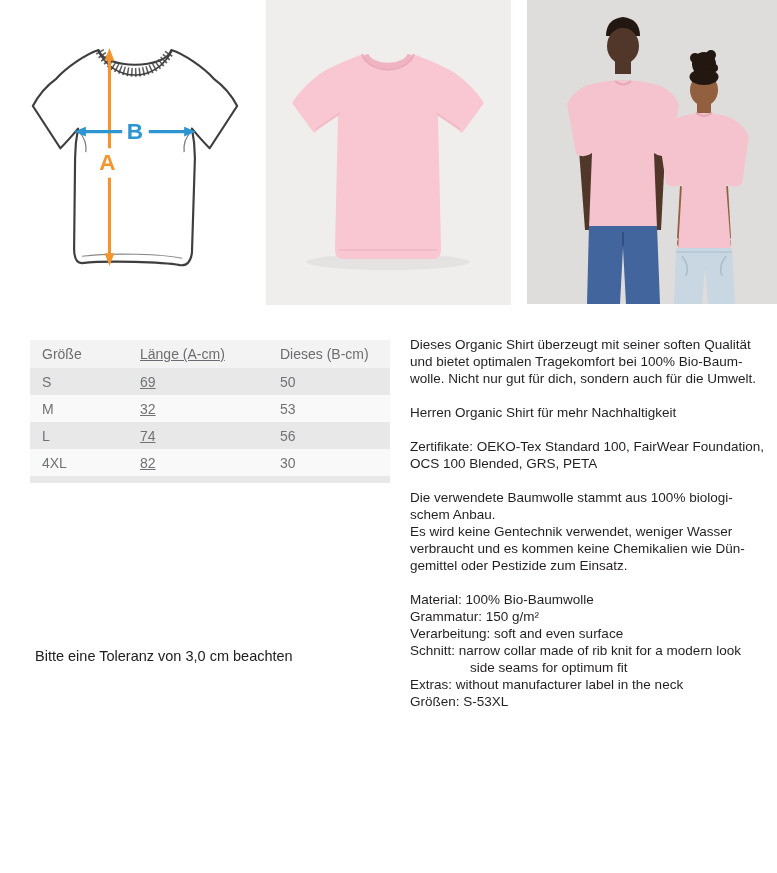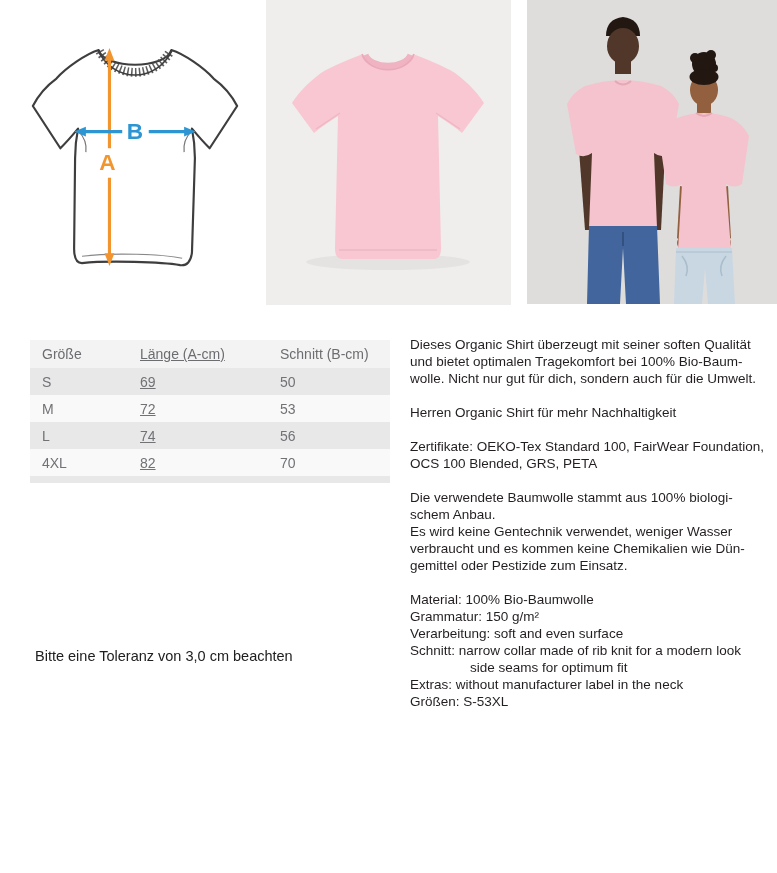--- a/index.html
+++ b/index.html
@@ -122,49 +122,49 @@
         <path d="M199,256 Q191,266 195,276" fill="none" stroke="#A9BDCB" stroke-width="1.5"></path>
         <line x1="149" y1="252" x2="205" y2="252" stroke="#B4C6D3" stroke-width="1.5"></line>
       </g>
     </svg>
   </div>
 
   <div class="abs size-table">
     <div class="trow thead-row">
       <div class="c1">Größe</div>
       <div class="c2">Länge (A-cm)</div>
-      <div class="c3">Schnitt (B-cm)</div>
+      <div class="c3">Dieses (B-cm)</div>
     </div>
     <div class="tbody">
 
         <div class="trow">
           <div class="c1">S</div>
           <div class="c2">69</div>
           <div class="c3">50</div>
         </div>
 
         <div class="trow">
           <div class="c1">M</div>
-          <div class="c2">72</div>
+          <div class="c2">32</div>
           <div class="c3">53</div>
         </div>
 
         <div class="trow">
           <div class="c1">L</div>
           <div class="c2">74</div>
           <div class="c3">56</div>
         </div>
 
 
 
 
         <div class="trow">
           <div class="c1">4XL</div>
           <div class="c2">82</div>
-          <div class="c3">70</div>
+          <div class="c3">30</div>
         </div>
 
       </div>
     <div class="tfoot"></div>
   </div>
 
   <div class="abs tolerance">Bitte eine Toleranz von 3,0 cm beachten</div>
 
   <div class="abs description">
 

